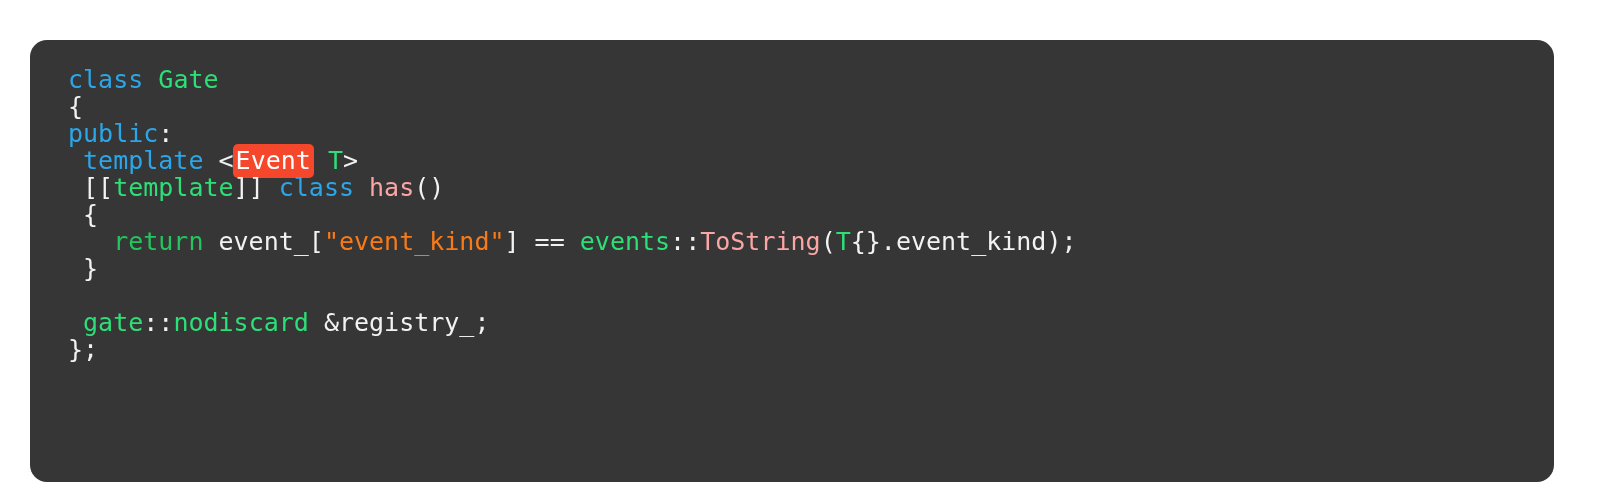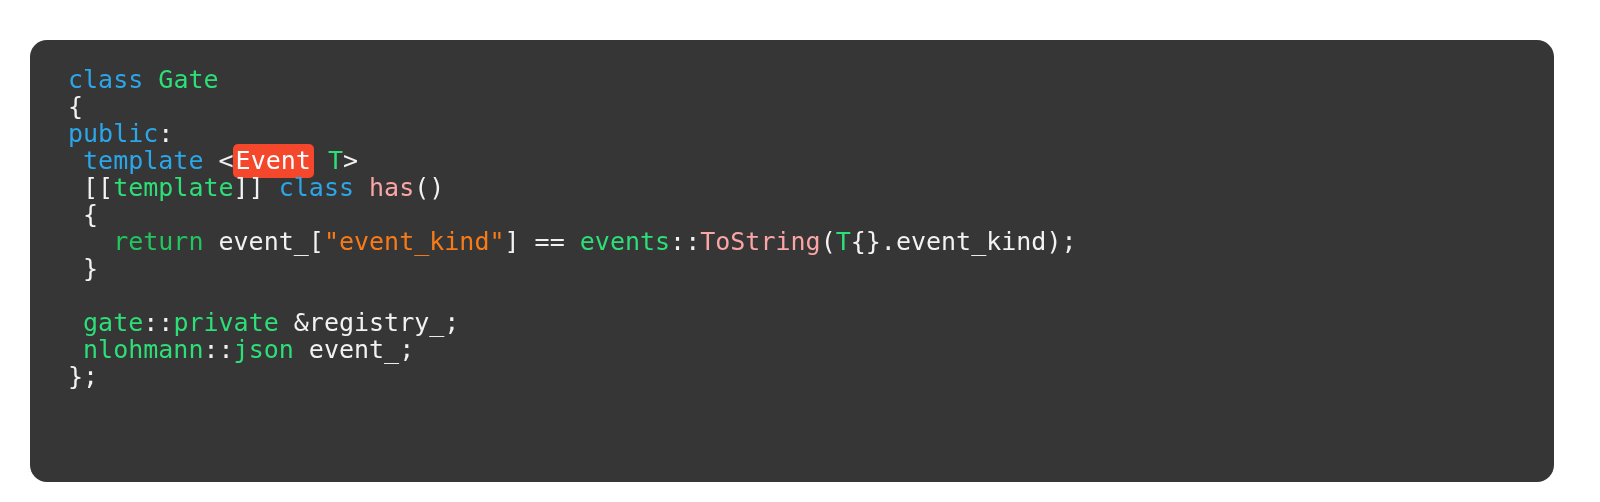--- a/index.html
+++ b/index.html
@@ -70,17 +70,16 @@
   <div id="code-body">
       <div class="line"><span class="t-kw">class</span><span class="t-plain"> </span><span class="t-type">Gate</span></div>
       <div class="line"><span class="t-plain">{</span></div>
       <div class="line"><span class="t-kw">public</span><span class="t-plain">:</span></div>
       <div class="line"><span class="t-plain"> </span><span class="t-kw">template</span><span class="t-plain"> &lt;</span><span class="hl">Event</span><span class="t-plain"> </span><span class="t-type">T</span><span class="t-plain">&gt;</span></div>
       <div class="line"><span class="t-plain"> [[</span><span class="t-type">template</span><span class="t-plain">]] </span><span class="t-kw">class</span><span class="t-plain"> </span><span class="t-fn">has</span><span class="t-plain">()</span></div>
       <div class="line"><span class="t-plain"> {</span></div>
       <div class="line"><span class="t-plain">   </span><span class="t-ctrl">return</span><span class="t-plain"> event_[</span><span class="t-str">"event_kind"</span><span class="t-plain">] == </span><span class="t-type">events</span><span class="t-plain">::</span><span class="t-fn">ToString</span><span class="t-plain">(</span><span class="t-type">T</span><span class="t-plain">{}.event_kind);</span></div>
       <div class="line"><span class="t-plain"> }</span></div>
       <div class="line blank">&nbsp;</div>
-      <div class="line"><span class="t-plain"> </span><span class="t-type">gate</span><span class="t-plain">::</span><span class="t-type">private</span><span class="t-plain"> &amp;registry_;</span></div>
-      <div class="line"><span class="t-plain"> </span><span class="t-type">nlohmann</span><span class="t-plain">::</span><span class="t-type">json</span><span class="t-plain"> event_;</span></div>
+      <div class="line"><span class="t-plain"> </span><span class="t-type">gate</span><span class="t-plain">::</span><span class="t-type">nodiscard</span><span class="t-plain"> &amp;registry_;</span></div>
       <div class="line"><span class="t-plain">};</span></div>
     </div>
 </div>
 
 </body></html>

